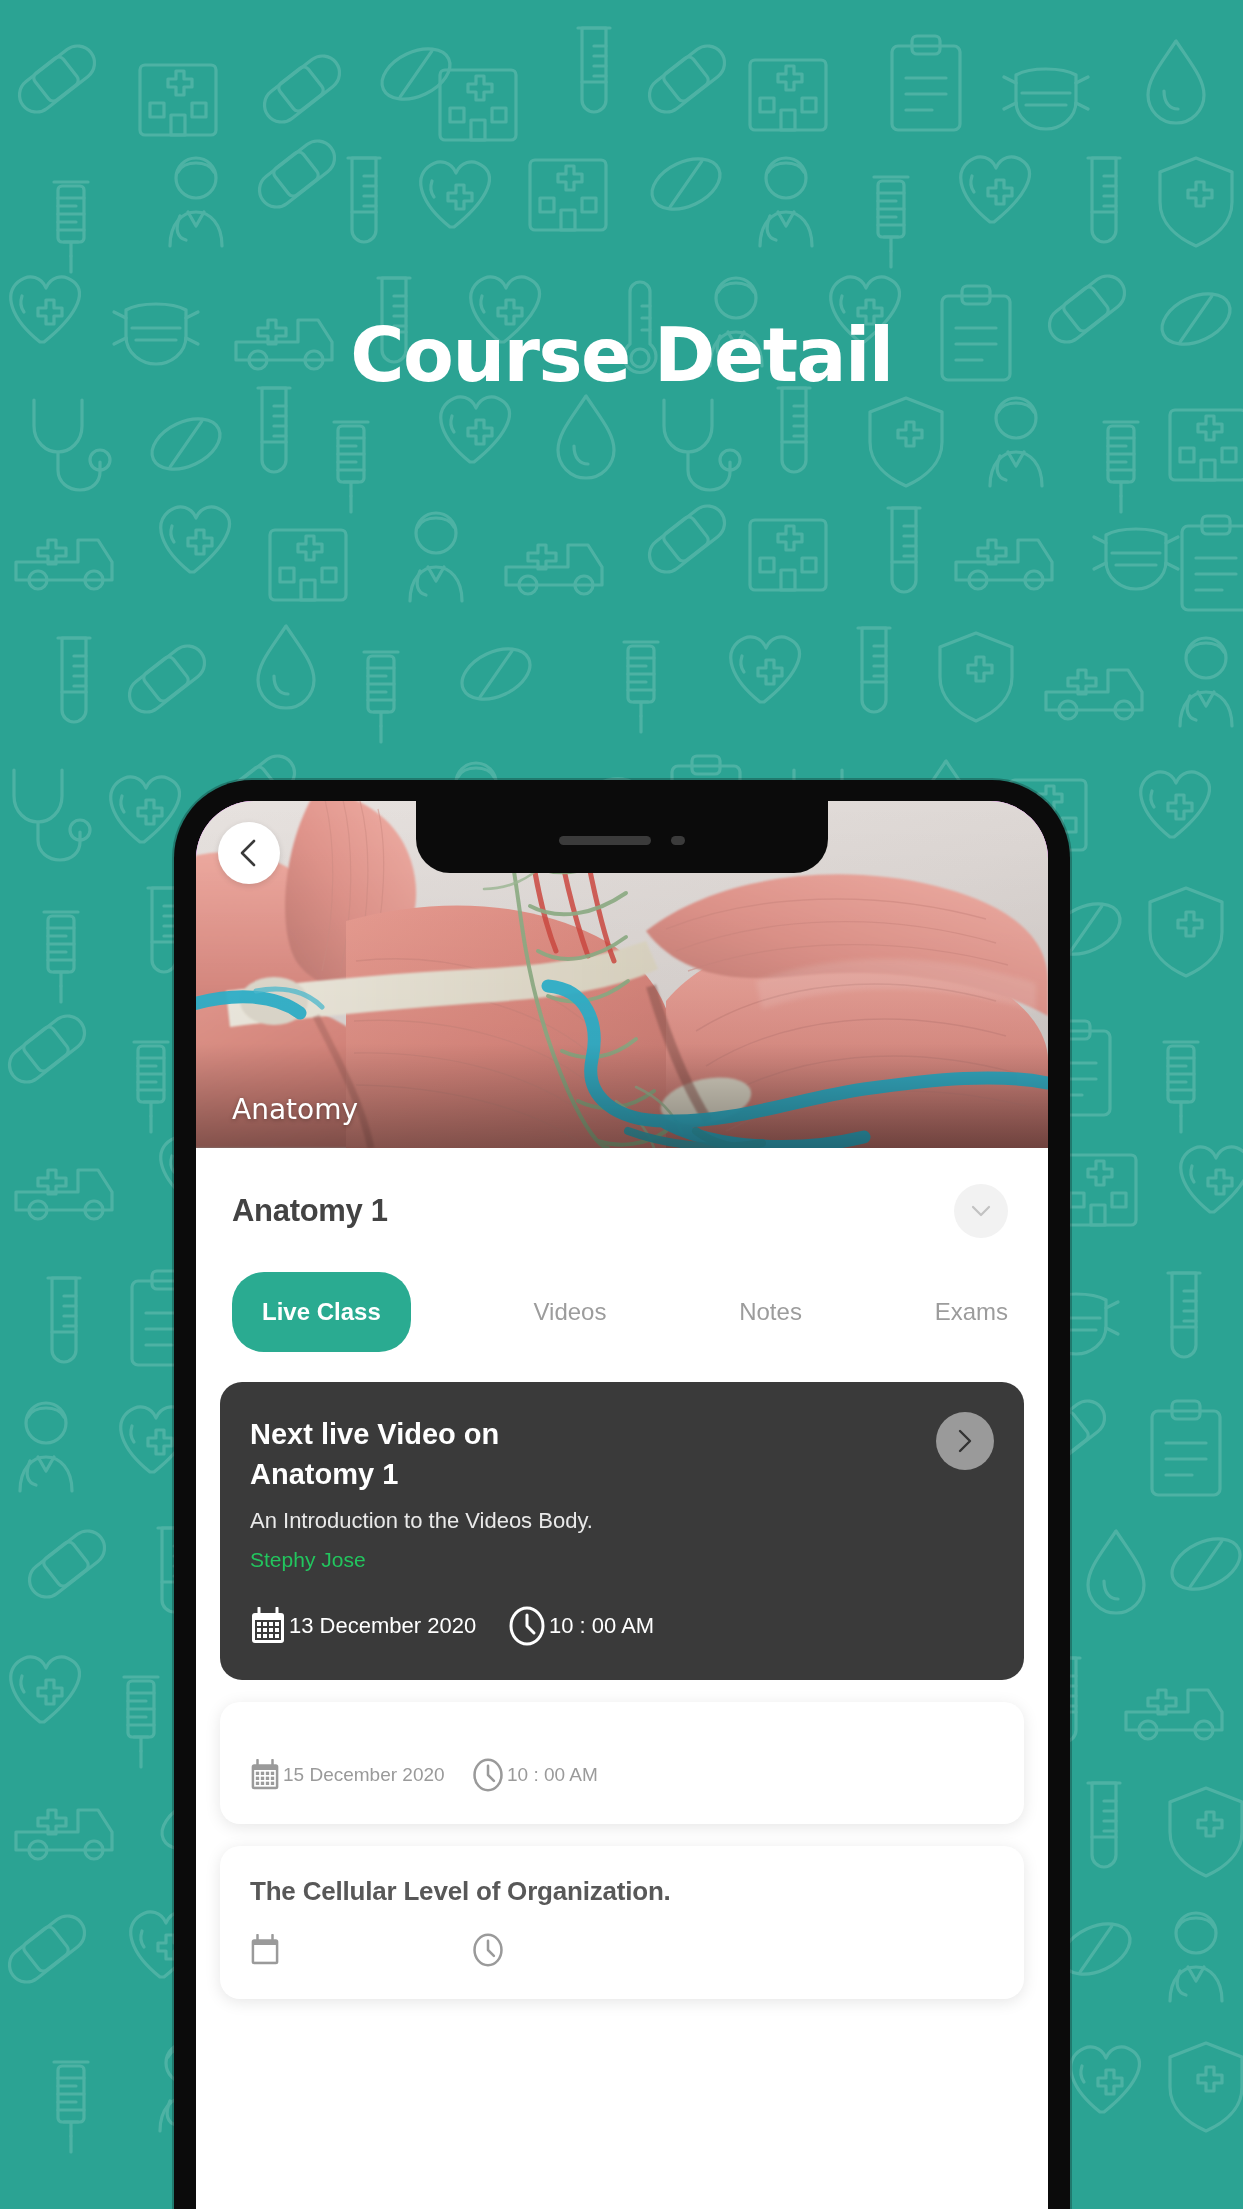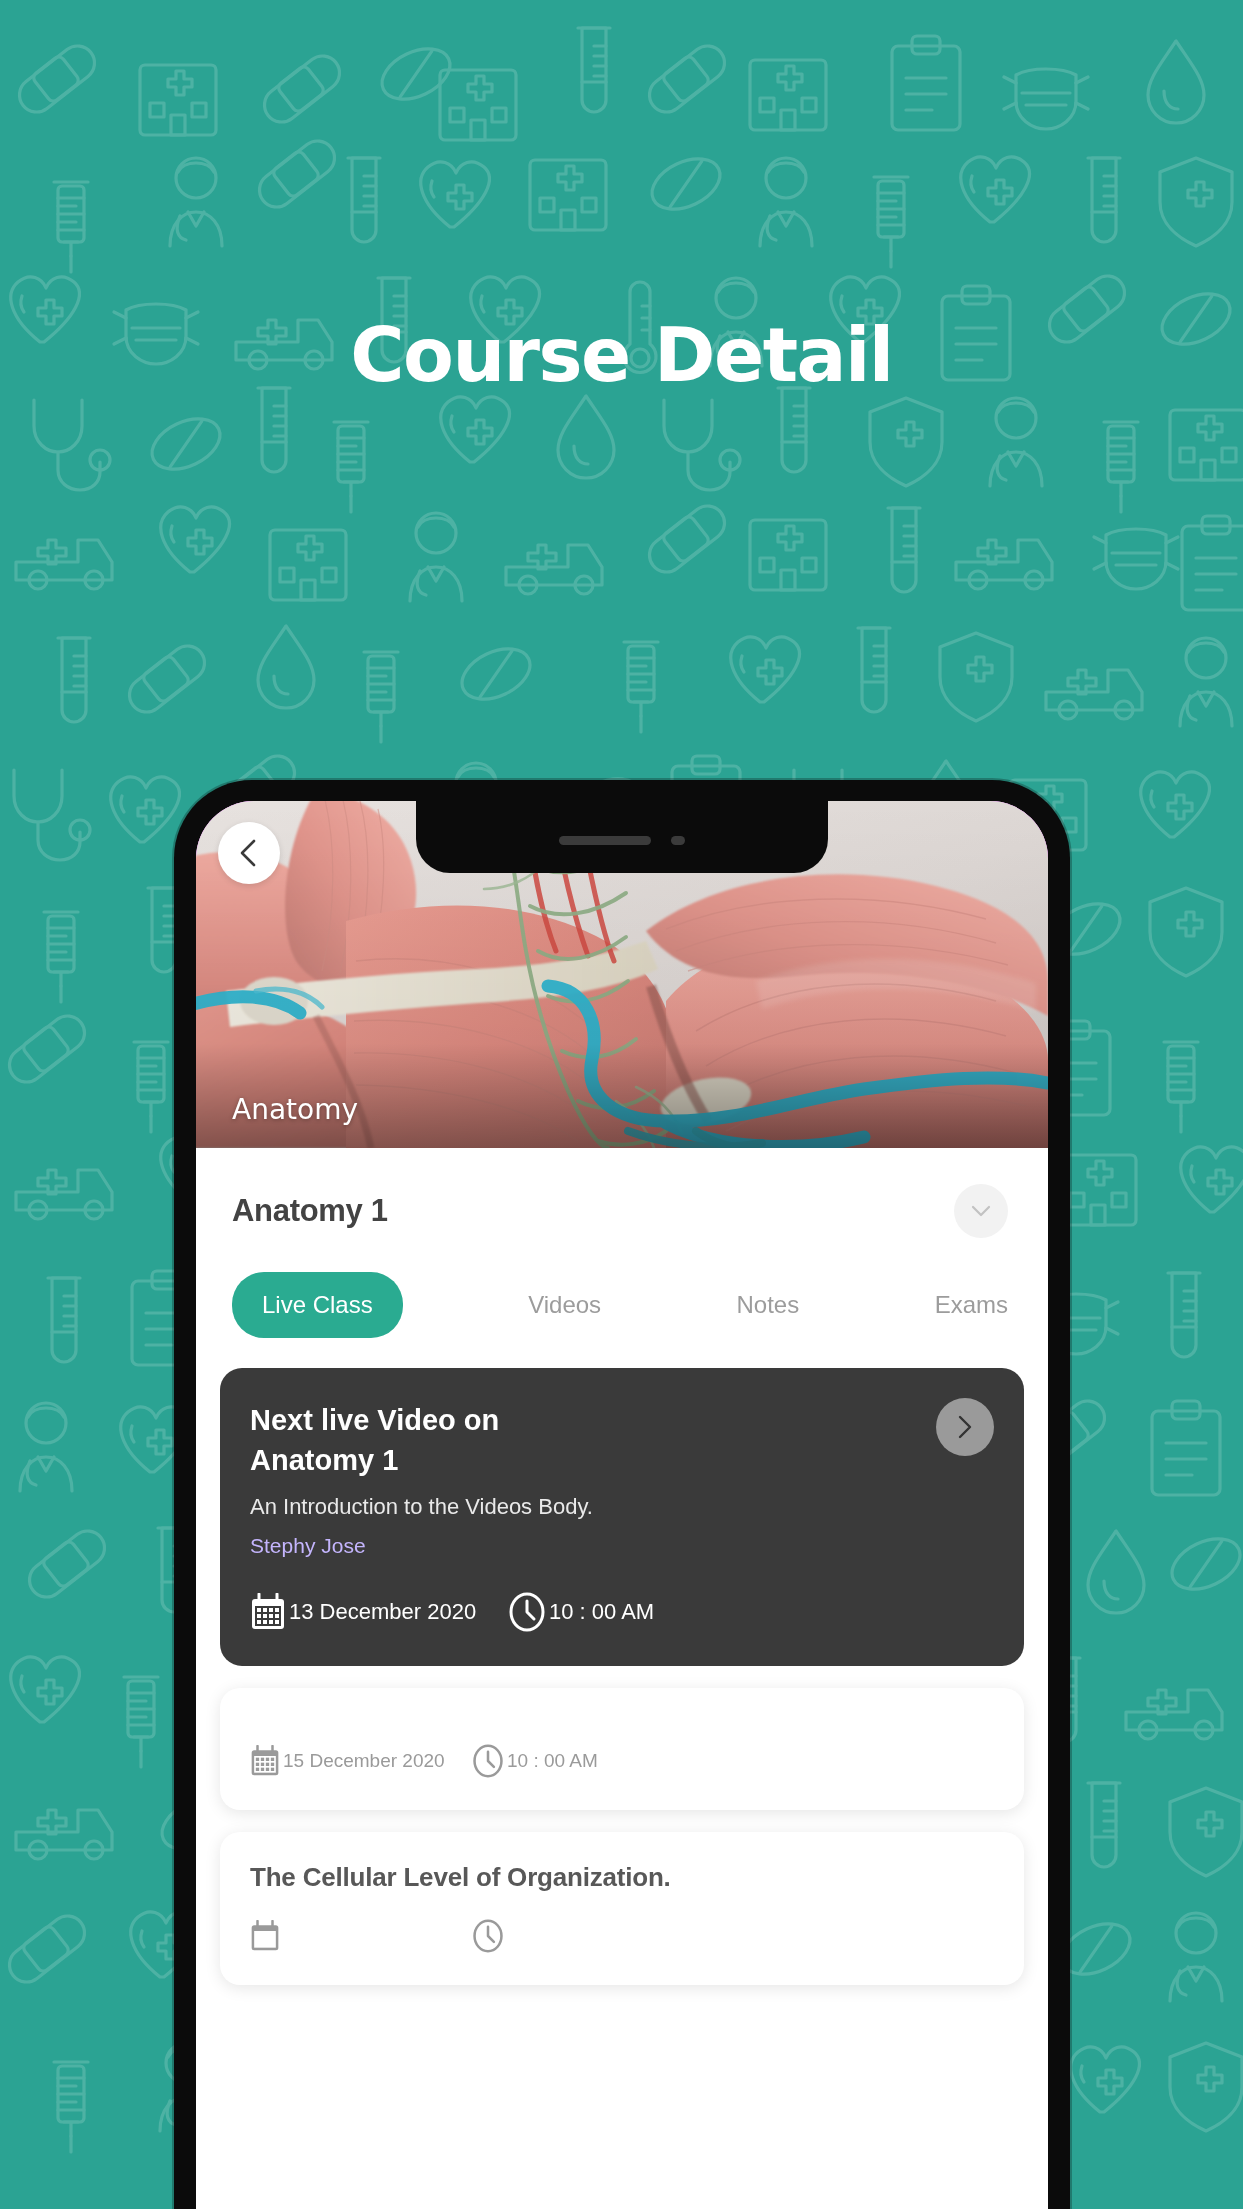--- a/index.html
+++ b/index.html
@@ -172,23 +172,23 @@
   .tab {
     font-size: 24px;
     color: #9c9c9c;
     padding: 14px 10px;
     white-space: nowrap;
     flex: 0 0 auto;
   }
   .tab.active {
     background: #2aab91;
     color: #ffffff;
-    font-weight: normal;
+    font-weight: bold;
     border-radius: 32px;
-    padding: 19px 30px;
+    padding: 26px 30px;
   }
   .tab-spacer { flex: 1 1 auto; }
 
   
   #live-card {
     margin: 30px 24px 0 24px;
     background: #3a3a3a;
     border-radius: 22px;
     padding: 32px 38px 34px 30px;
     position: relative;
@@ -201,21 +201,21 @@
     max-width: 540px;
   }
   #live-card-sub {
     font-size: 22px;
     color: #e9e9e9;
     margin-top: 14px;
     font-weight: 400;
   }
   #live-card-author {
     font-size: 21px;
-    color: #c4b5fd;
+    color: #22c55e;
     margin-top: 14px;
     font-weight: 400;
   }
   #live-card-meta {
     display: flex;
     align-items: center;
     margin-top: 34px;
     gap: 0;
   }
   .meta-item {

